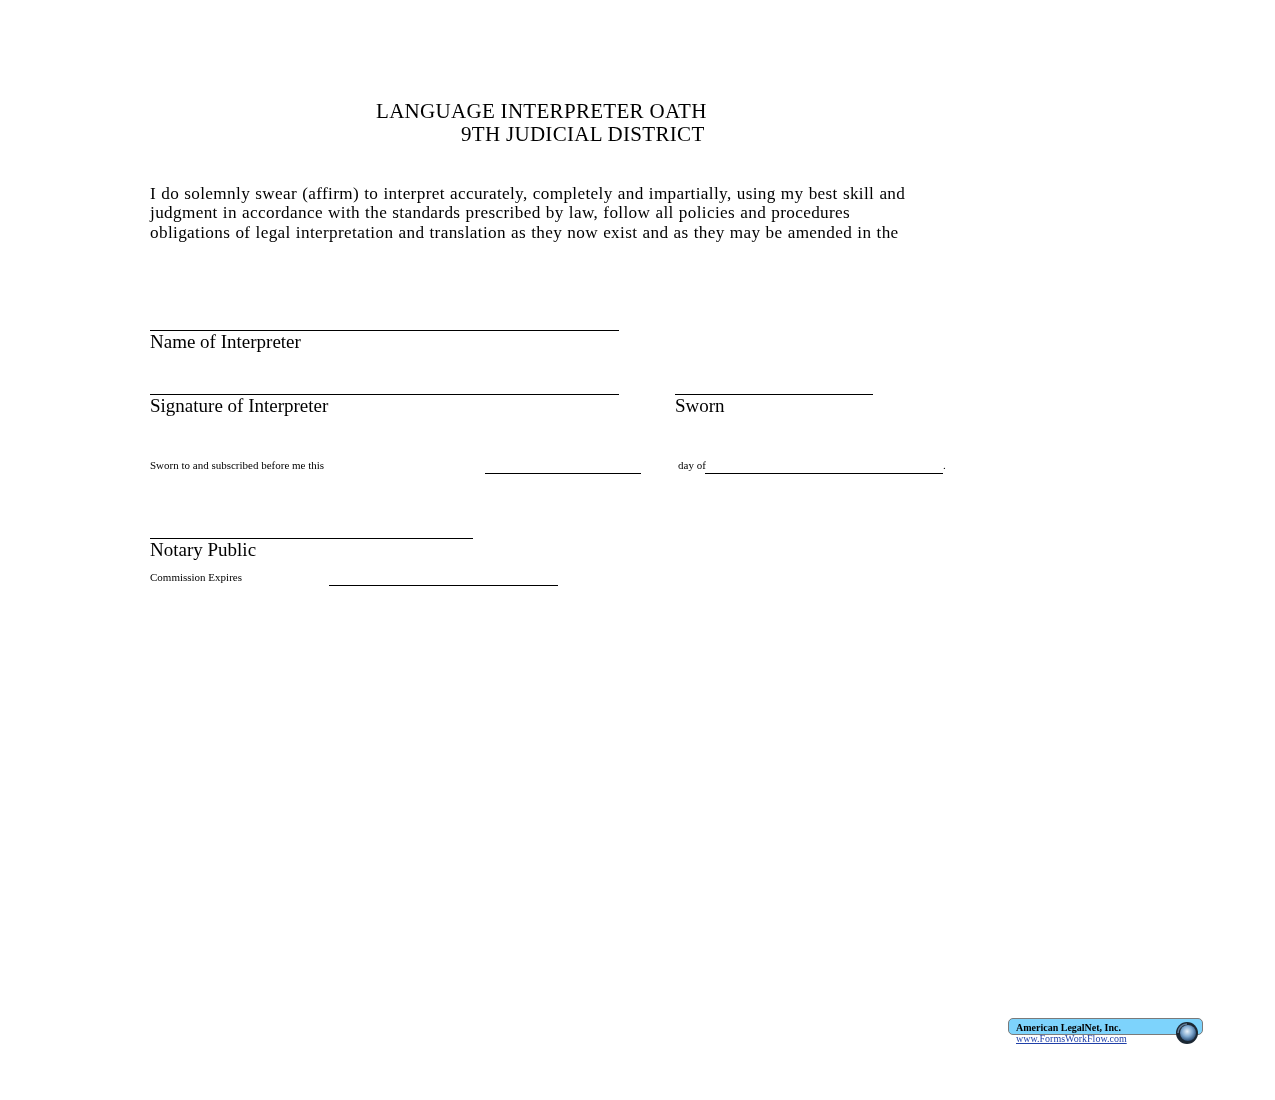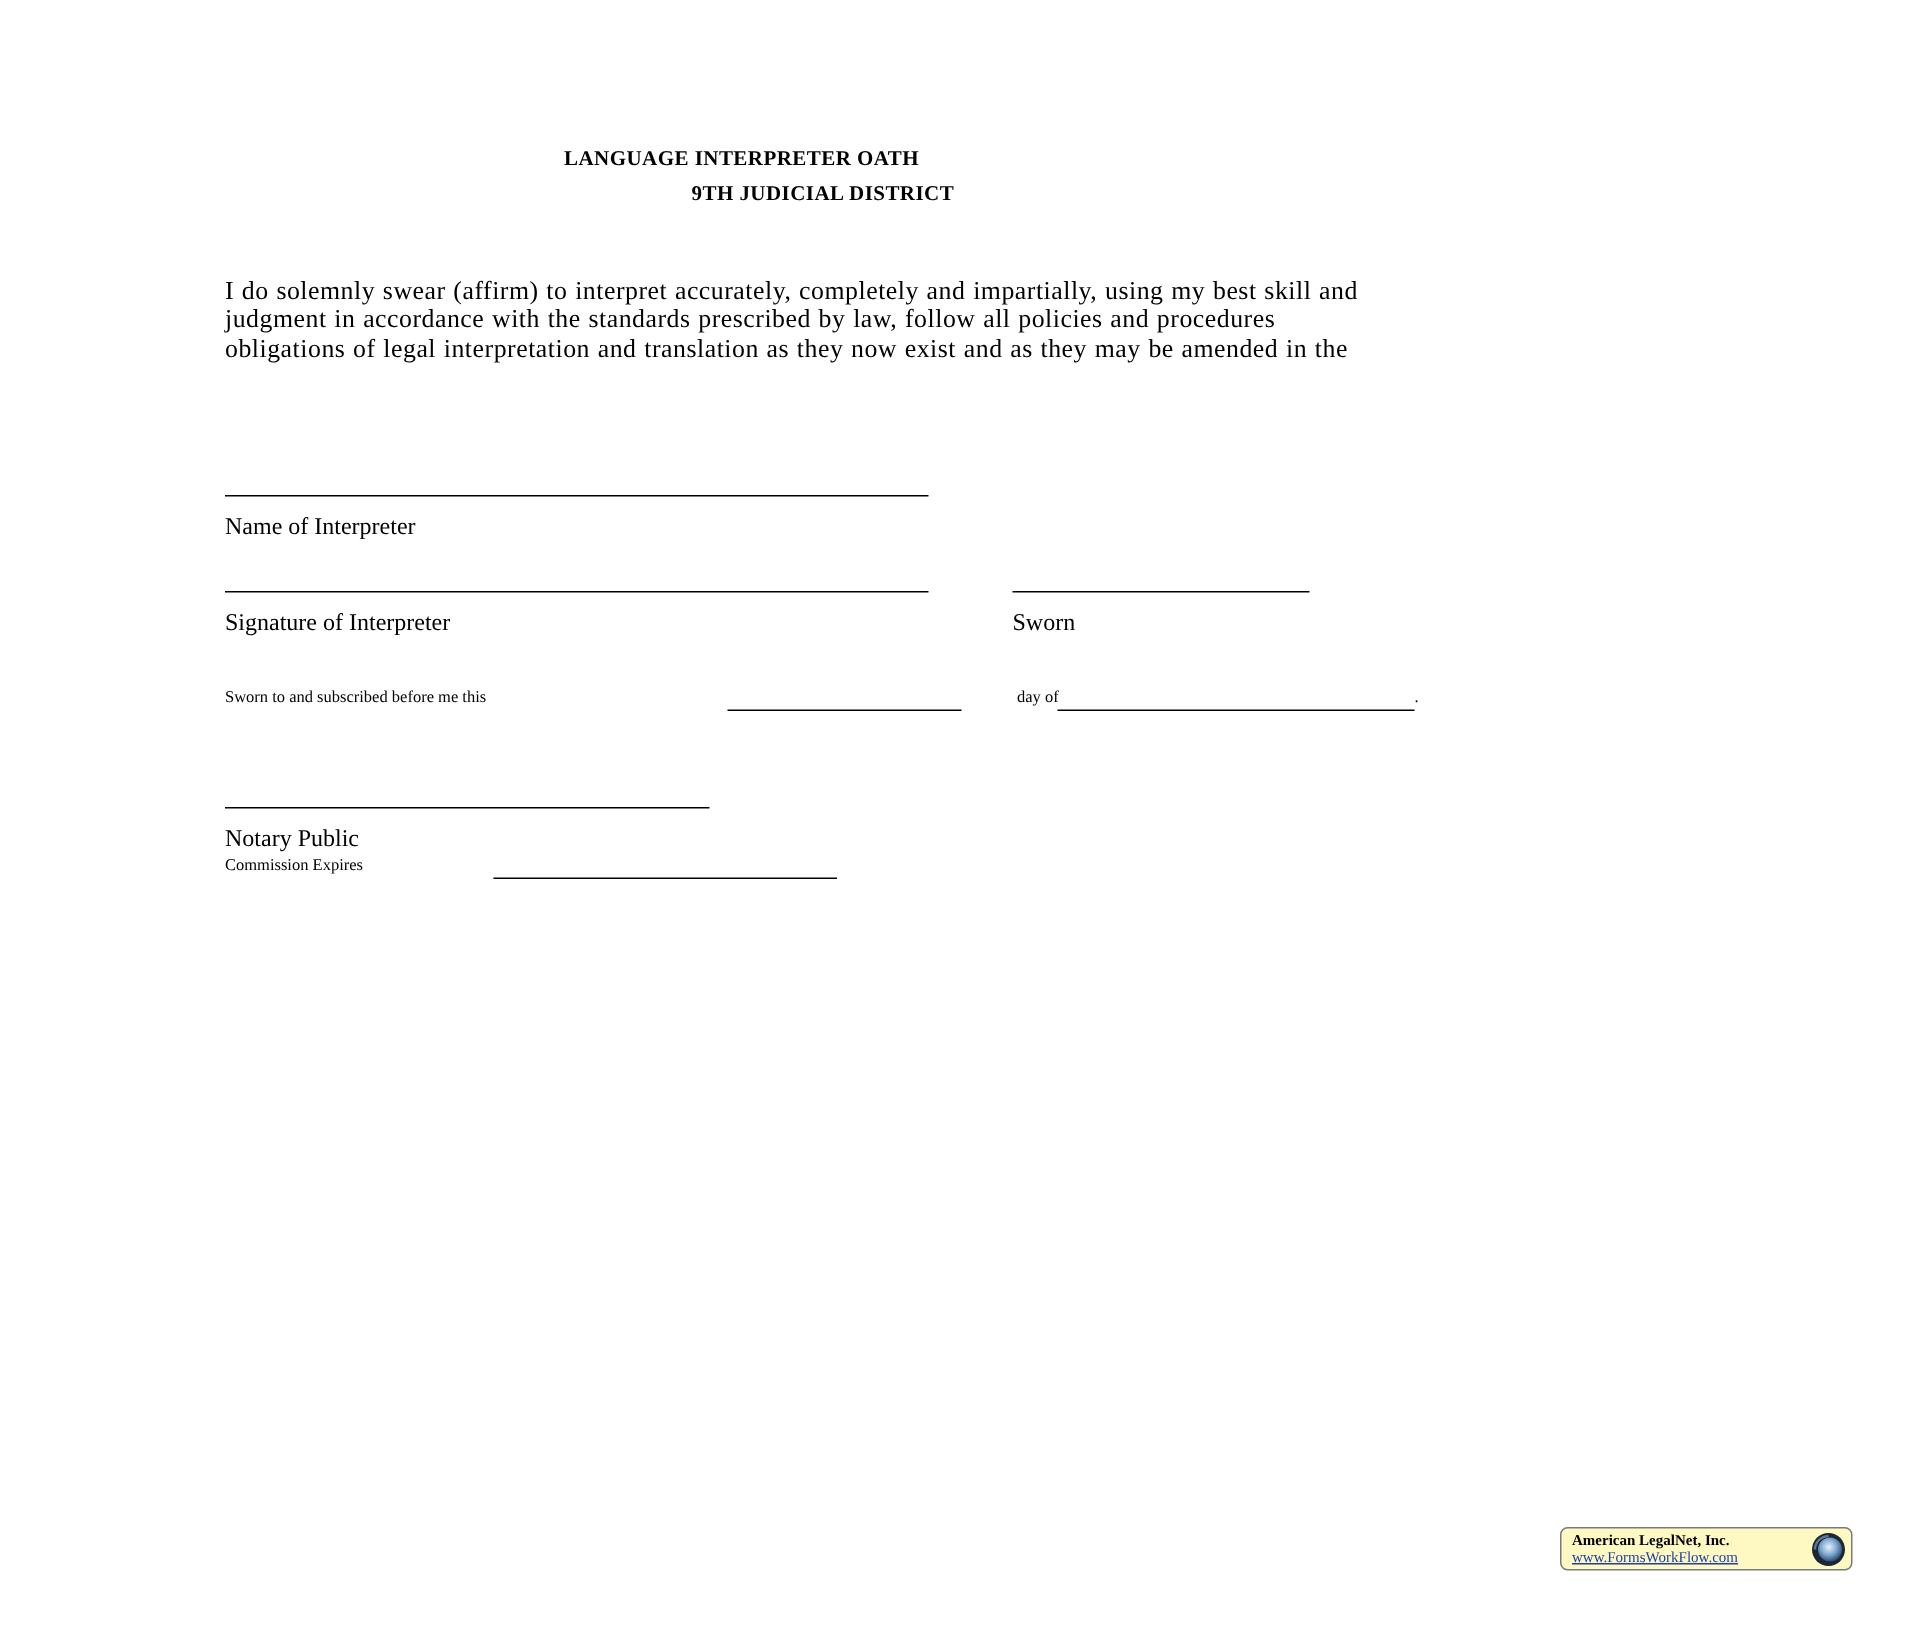--- a/index.html
+++ b/index.html
@@ -12,22 +12,22 @@
       height: 1100px;
       position: relative;
       overflow: hidden;
       font-family: "Liberation Serif", "DejaVu Serif", serif;
       color: #000000;
     }
     .title {
       position: absolute;
       left: 0;
       width: 1275px;
-      font-weight: bold;
-      font-size: 14px;
+      font-weight: normal;
+      font-size: 21px;
       letter-spacing: 0.3px;
       white-space: pre;
     }
     .title1 { top: 99px; left: 376px; width: auto; }
     .title2 { top: 122px; left: 461px; width: auto; }
     .paragraph {
       position: absolute;
       left: 150px;
       top: 184px;
       width: 960px;
@@ -37,40 +37,38 @@
       word-spacing: 0.5px;
     }
     .paragraph span { display: block; white-space: nowrap; }
     .line {
       position: absolute;
       border-bottom: 1px solid #000;
       height: 0;
     }
     .label {
       position: absolute;
-      font-size: 16px;
+      font-size: 19px;
       white-space: pre;
-      margin-top: 12px;
     }
     .inline-text {
       position: absolute;
       font-size: 11px;
       white-space: pre;
     }
     .logo-box {
       position: absolute;
       left: 1008px;
       top: 1018px;
       width: 195px;
-      height: 29px;
+      height: 17px;
       border: 1px solid #7a7a7a;
       border-radius: 5px;
       box-sizing: border-box;
-      background: #fef9c3;
-      margin-left: 32px;
+      background: #7dd3fc;
     }
     .logo-company {
       position: absolute;
       left: 7px;
       top: 3px;
       font-size: 10px;
       font-weight: bold;
       white-space: pre;
     }
     .logo-url {

